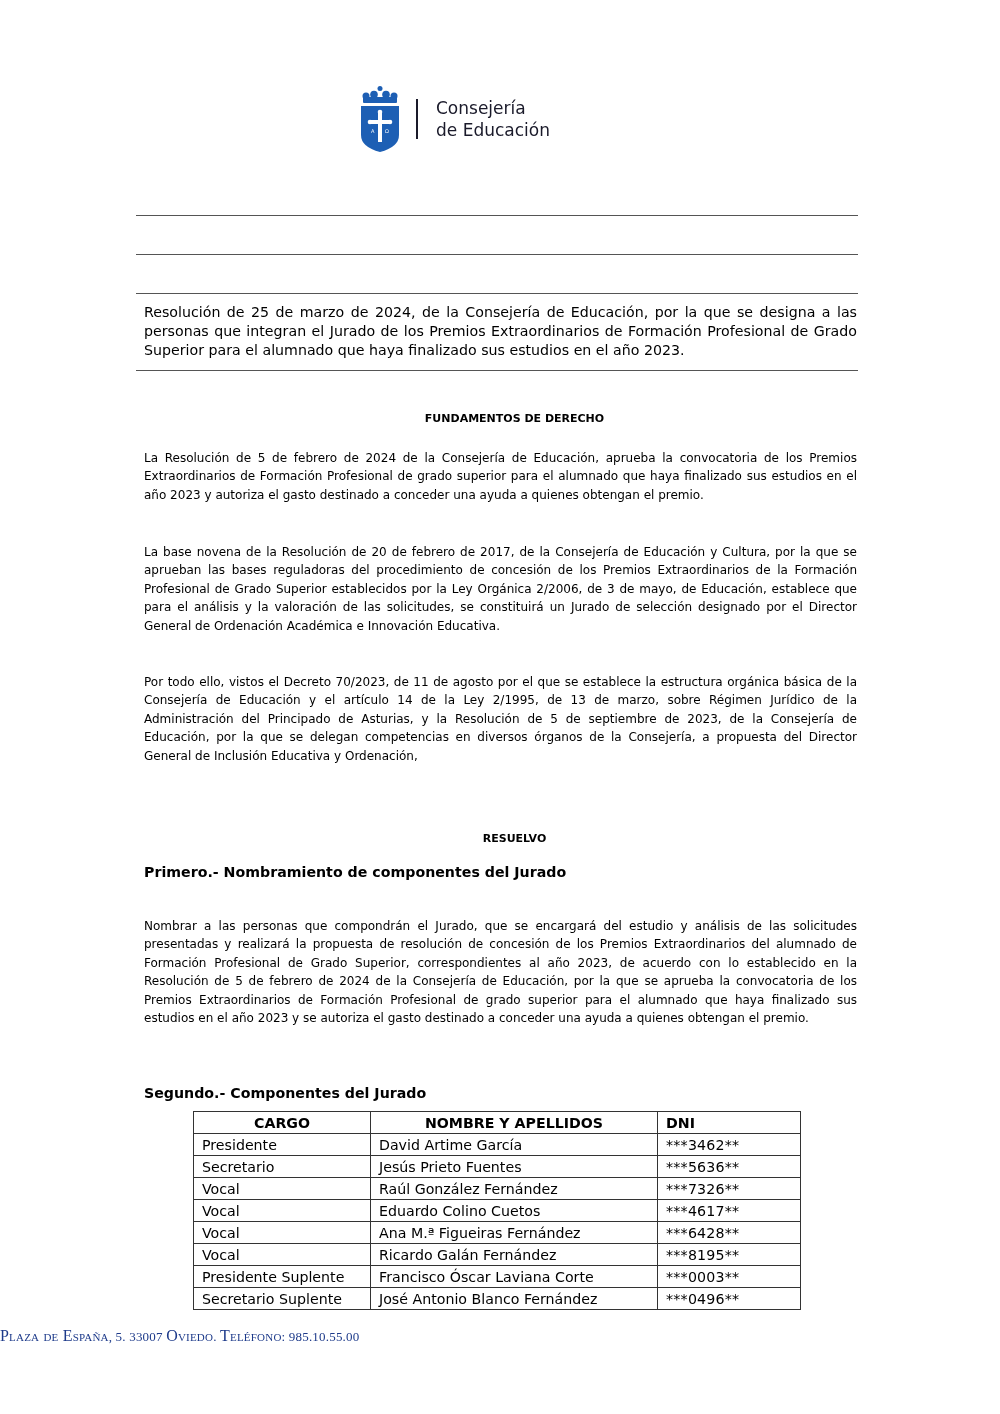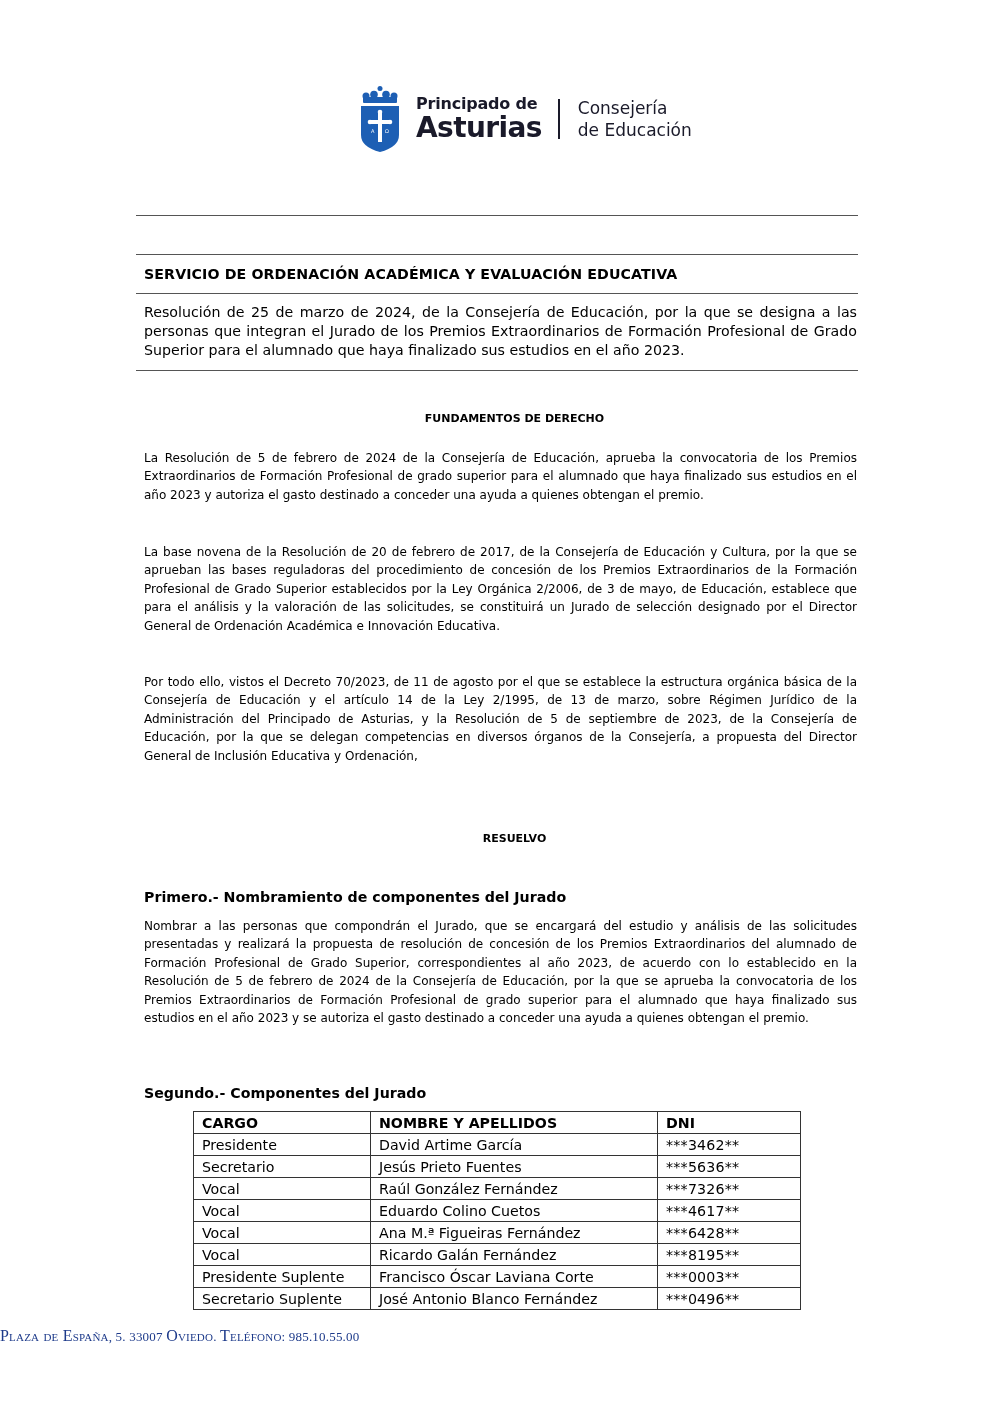--- a/index.html
+++ b/index.html
@@ -20,21 +20,21 @@
   .hdr-line { position: absolute; left: 144px; font-weight: bold; font-size: 14.2px; letter-spacing: 0.1px; }
   .resol { position: absolute; left: 144px; top: 303px; width: 713px; font-size: 14.2px; line-height: 19px; text-align: justify; }
 
   .section-title { position: absolute; left: 158px; width: 713px; text-align: center; font-weight: bold; font-size: 11px; }
   .para { position: absolute; left: 144px; width: 713px; font-size: 12px; line-height: 18.4px; text-align: justify; }
   .subhead { position: absolute; left: 144px; font-weight: bold; font-size: 14.2px; }
 
   
   table.jurado { position: absolute; left: 193px; top: 1111px; border-collapse: collapse; font-size: 14.2px; }
   table.jurado th, table.jurado td { border: 1px solid #333; padding: 0 8px; height: 21px; line-height: 20px; white-space: nowrap; }
-  table.jurado th { font-weight: bold; text-align: left; }
+  table.jurado th { font-weight: bold; text-align: center; }
   table.jurado th.left { text-align: left; }
   table.jurado td.dni { letter-spacing: 0.2px; }
   .c1 { width: 160px; } .c2 { width: 270px; } .c3 { width: 126px; }
 
   
   .footer { position: absolute; left: 0; width: 1000px; top: 1327px; text-align: left;
             font-family: "Liberation Serif", serif; color: #1d3a8a; font-size: 13px; letter-spacing: 0.2px; }
   .footer .sc { font-variant: small-caps; font-size: 16px; }
 </style>
 </head>
@@ -55,45 +55,40 @@
       <path d="M1 21 H39 V50 Q39 62 20 67 Q1 62 1 50 Z" fill="#1d5fb4"></path>
 
       <rect x="18" y="27" width="4" height="30" fill="#fff"></rect>
       <rect x="10" y="35" width="20" height="4" fill="#fff"></rect>
       <circle cx="20" cy="27" r="2.3" fill="#fff"></circle>
       <circle cx="10" cy="37" r="2.3" fill="#fff"></circle>
       <circle cx="30" cy="37" r="2.3" fill="#fff"></circle>
       <text x="11" y="48" font-size="5" fill="#fff" font-family="DejaVu Sans, sans-serif">A</text>
       <text x="25" y="48" font-size="5" fill="#fff" font-family="DejaVu Sans, sans-serif">Ω</text>
     </svg>
-    <div class="brand">
-      <span class="brand-top">Principado de</span>
-      <span class="brand-main">Asturias</span>
-    </div>
     <div class="logo-divider"></div>
     <div class="dept">
       <span>Consejería</span>
       <span>de Educación</span>
     </div>
   </div>
 
   <div class="rule" style="top:215px"></div>
   <div class="rule" style="top:254px"></div>
-  <div class="hdr-line" style="top:266px">SERVICIO DE ORDENACIÓN ACADÉMICA Y EVALUACIÓN EDUCATIVA</div>
   <div class="rule" style="top:293px"></div>
   <div class="resol">Resolución de 25 de marzo de 2024, de la Consejería de Educación, por la que se designa a las personas que integran el Jurado de los Premios Extraordinarios de Formación Profesional de Grado Superior para el alumnado que haya finalizado sus estudios en el año 2023.</div>
   <div class="rule" style="top:370px"></div>
 
   <div class="section-title" style="top:412px">FUNDAMENTOS DE DERECHO</div>
   <div class="para" style="top:449px">La Resolución de 5 de febrero de 2024 de la Consejería de Educación, aprueba la convocatoria de los Premios Extraordinarios de Formación Profesional de grado superior para el alumnado que haya finalizado sus estudios en el año 2023 y autoriza el gasto destinado a conceder una ayuda a quienes obtengan el premio.</div>
   <div class="para" style="top:543px">La base novena de la Resolución de 20 de febrero de 2017, de la Consejería de Educación y Cultura, por la que se aprueban las bases reguladoras del procedimiento de concesión de los Premios Extraordinarios de la Formación Profesional de Grado Superior establecidos por la Ley Orgánica 2/2006, de 3 de mayo, de Educación, establece que para el análisis y la valoración de las solicitudes, se constituirá un Jurado de selección designado por el Director General de Ordenación Académica e Innovación Educativa.</div>
   <div class="para" style="top:673px">Por todo ello, vistos el Decreto 70/2023, de 11 de agosto por el que se establece la estructura orgánica básica de la Consejería de Educación y el artículo 14 de la Ley 2/1995, de 13 de marzo, sobre Régimen Jurídico de la Administración del Principado de Asturias, y la Resolución de 5 de septiembre de 2023, de la Consejería de Educación, por la que se delegan competencias en diversos órganos de la Consejería, a propuesta del Director General de Inclusión Educativa y Ordenación,</div>
 
   <div class="section-title" style="top:832px">RESUELVO</div>
-  <div class="subhead" style="top:889px">Primero.- Nombramiento de componentes del Jurado</div>
+  <div class="subhead" style="top:864px">Primero.- Nombramiento de componentes del Jurado</div>
   <div class="para" style="top:917px">Nombrar a las personas que compondrán el Jurado, que se encargará del estudio y análisis de las solicitudes presentadas y realizará la propuesta de resolución de concesión de los Premios Extraordinarios del alumnado de Formación Profesional de Grado Superior, correspondientes al año 2023, de acuerdo con lo establecido en la Resolución de 5 de febrero de 2024  de la Consejería de Educación, por la que se aprueba la convocatoria de los Premios Extraordinarios de Formación Profesional de grado superior para el alumnado que haya finalizado sus estudios en el año 2023 y se autoriza el gasto destinado a conceder una ayuda a quienes obtengan el premio.</div>
   <div class="subhead" style="top:1085px">Segundo.- Componentes del Jurado</div>
 
   <table class="jurado">
     <thead>
       <tr>
         <th class="c1">CARGO</th>
         <th class="c2">NOMBRE Y APELLIDOS</th>
         <th class="c3 left">DNI</th>
       </tr>

